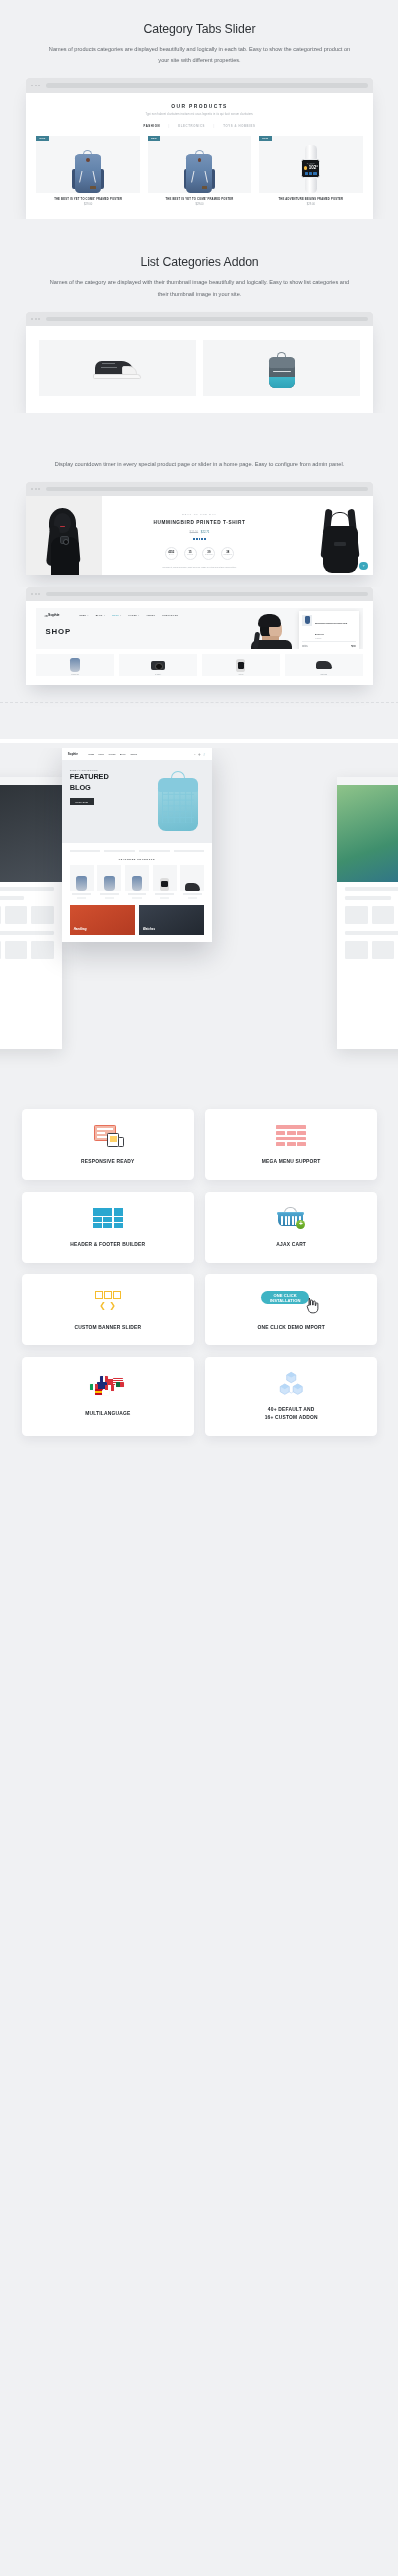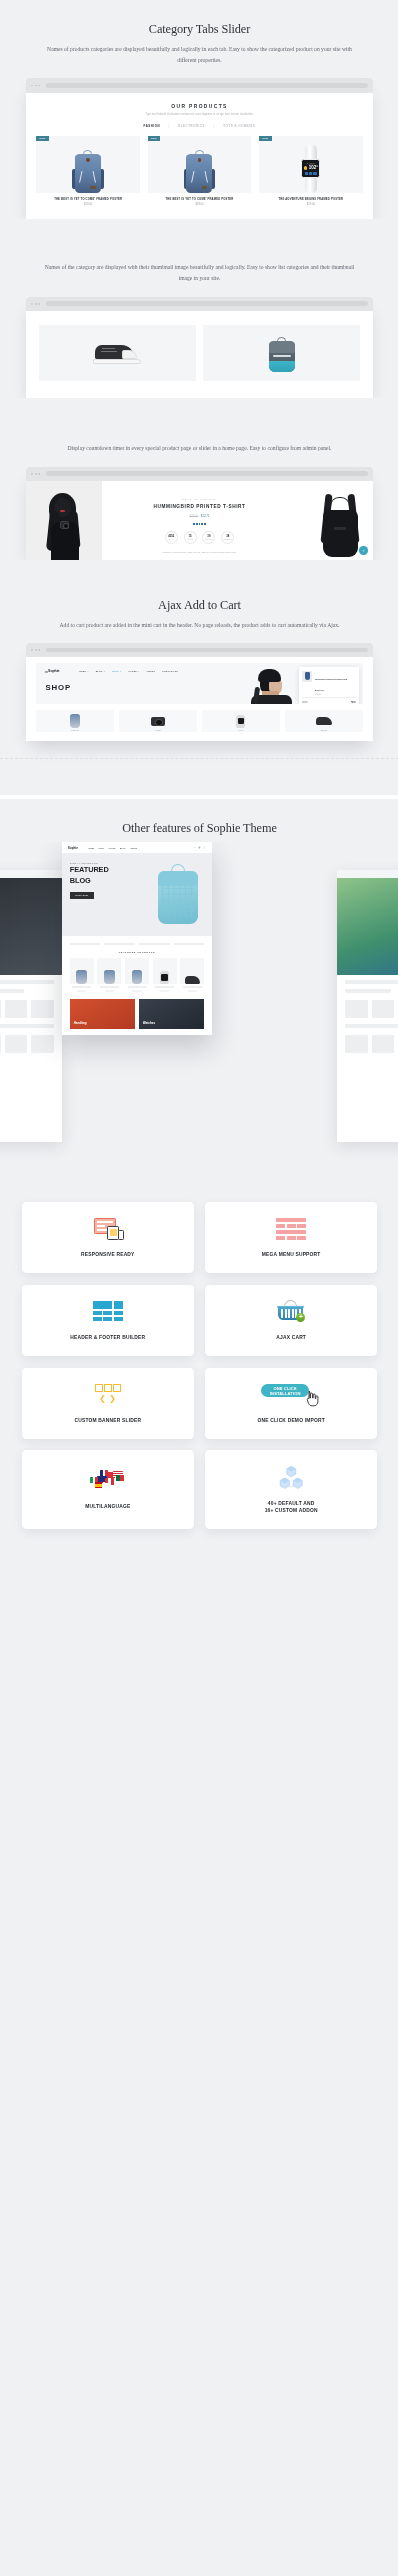--- a/index.html
+++ b/index.html
@@ -8,21 +8,21 @@
     font-family:"Liberation Sans", sans-serif;
     background:#f0f1f3;
     color:#3a3f46;
     width:399px;
     overflow-x:hidden;
   }
   .page { width:399px; position:relative; }
 
   
   .section { padding:0 0 0 0; background:#f0f1f3; }
-  .sec-head { text-align:center; padding:22px 19.4px 0;font-family:Liberation Serif, serif; }
+  .sec-head { text-align:center; padding:22px 19.4px 0; }
   .sec-title {
     font-size:12.3px; font-weight:400; color:#2f3337;
     letter-spacing:-0.1px; line-height:1.25;
   }
   .sec-sub {
     font-size:5.6px; color:#63686e; line-height:2.05;
     margin:6.5px auto 0; max-width:311px; font-weight:400;
   }
 
   
@@ -494,20 +494,21 @@
             </div>
 
           </div>
         </div>
       </div>
     </div>
   </div>
 
   <div class="section">
     <div class="sec-head" style="padding-top:36px">
+      <div class="sec-title">List Categories Addon</div>
       <div class="sec-sub">Names of the category are displayed with their thumbnail image beautifully and logically. Easy to show list categories and their thumbnail image in your site.</div>
     </div>
 
     <div class="browser">
       <div class="bbar">
         <span class="dots">
             <i></i>
             <i></i>
             <i></i>
           </span>
@@ -612,24 +613,20 @@
             </div>
             <div class="cartbtn">＋</div>
           </div>
 
         </div>
       </div>
     </div>
   </div>
 
   <div class="section">
-    <div class="sec-head" style="padding-top:38px">
-      <div class="sec-title">Ajax Add to Cart</div>
-      <div class="sec-sub">Add to cart product are added in the mini cart in the header. No page reloads, the product adds to cart automatically via Ajax.</div>
-    </div>
 
     <div class="browser">
       <div class="bbar">
         <span class="dots">
             <i></i>
             <i></i>
             <i></i>
           </span>
         <span class="urlbar"></span>
       </div>
@@ -725,23 +722,20 @@
 
       </div>
     </div>
   </div>
 
   <div class="dashed"></div>
   <div style="height:36px"></div>
   <div class="whitegap"></div>
 
   <div class="section">
-    <div class="sec-head" style="padding-top:22px">
-      <div class="sec-title">Other features of Sophie Theme</div>
-    </div>
 
     <div class="hero">
 
       <div class="side l">
         <div class="side-strip"></div>
         <div class="side-dark"></div>
         <div class="side-txt"></div>
         <div class="side-txt s"></div>
         <div class="side-chips">
             <i></i>

